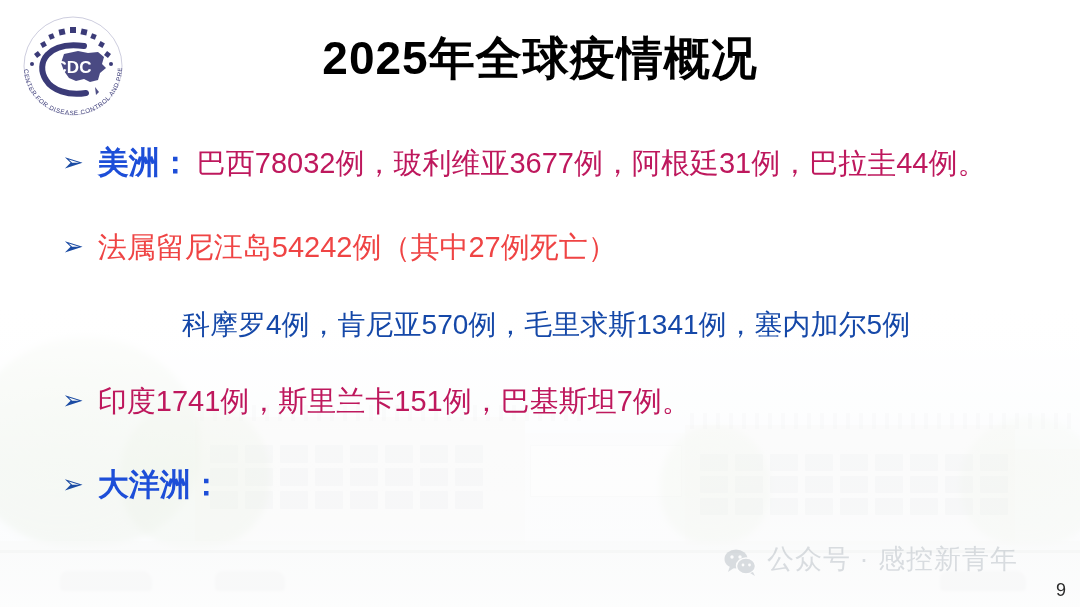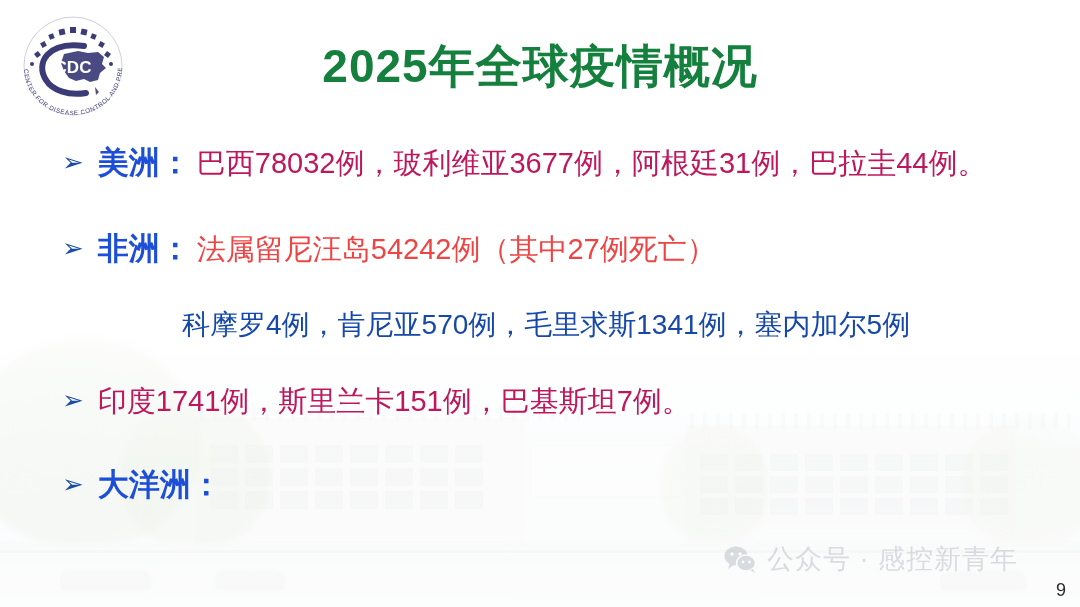--- a/index.html
+++ b/index.html
@@ -159,26 +159,26 @@
     width: 122px;
     height: 110px;
   }
   .logo svg { display: block; width: 100%; height: 100%; }
 
   
   .title {
     position: absolute;
     left: 0;
     right: 0;
-    top: 36px;
+    top: 28px;
     text-align: center;
     font-size: 46px;
     font-weight: bold;
     letter-spacing: 1px;
-    color: #15803d;
+    color: #000000;
     text-shadow: 0 1px 0 rgba(255,255,255,.9);
   }
 
   
   .body {
     position: absolute;
     left: 0;
     right: 0;
     top: 134px;
   }
@@ -221,21 +221,21 @@
   .l-africa2  { left: 182px; top: 172px; }
   .l-asia     { left: 62px;  top: 248px; }
   .l-oceania  { left: 62px;  top: 330px; }
 
   
   .watermark {
     position: absolute;
     right: 62px;
     bottom: 30px;
     display: flex;
-    align-items: center;
+    align-items: flex-end;
     gap: 10px;
     opacity: .35;
     pointer-events: none;
   }
   .wm-icon { width: 34px; height: 30px; position: relative; }
   .wm-text {
     font-size: 27px;
     color: #9aa3ad;
     letter-spacing: 1px;
     white-space: nowrap;
@@ -440,21 +440,20 @@
   <div class="body">
 
     <div class="line l-americas">
       <span class="arrow">➢</span>
       <span class="region">美洲：</span>
       <span class="detail">巴西78032例，玻利维亚3677例，阿根廷31例，巴拉圭44例。</span>
     </div>
 
     <div class="line l-africa">
       <span class="arrow">➢</span>
-      <span class="region">非洲：</span>
       <span class="detail-red">法属留尼汪岛54242例（其中27例死亡）</span>
     </div>
 
     <div class="line l-africa2">
       <span class="subline">科摩罗4例，肯尼亚570例，毛里求斯1341例，塞内加尔5例</span>
     </div>
 
     <div class="line l-asia">
       <span class="arrow">➢</span>
       <span class="detail">印度1741例，斯里兰卡151例，巴基斯坦7例。</span>

